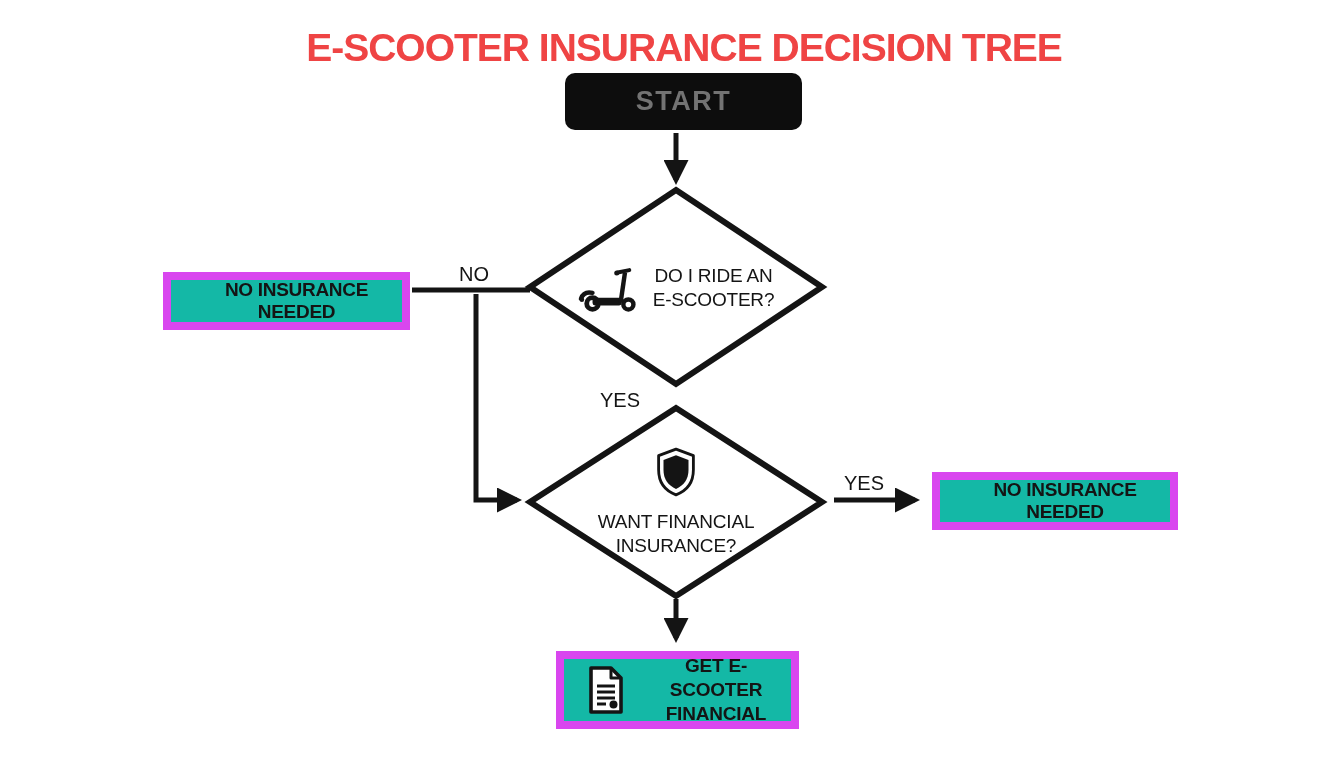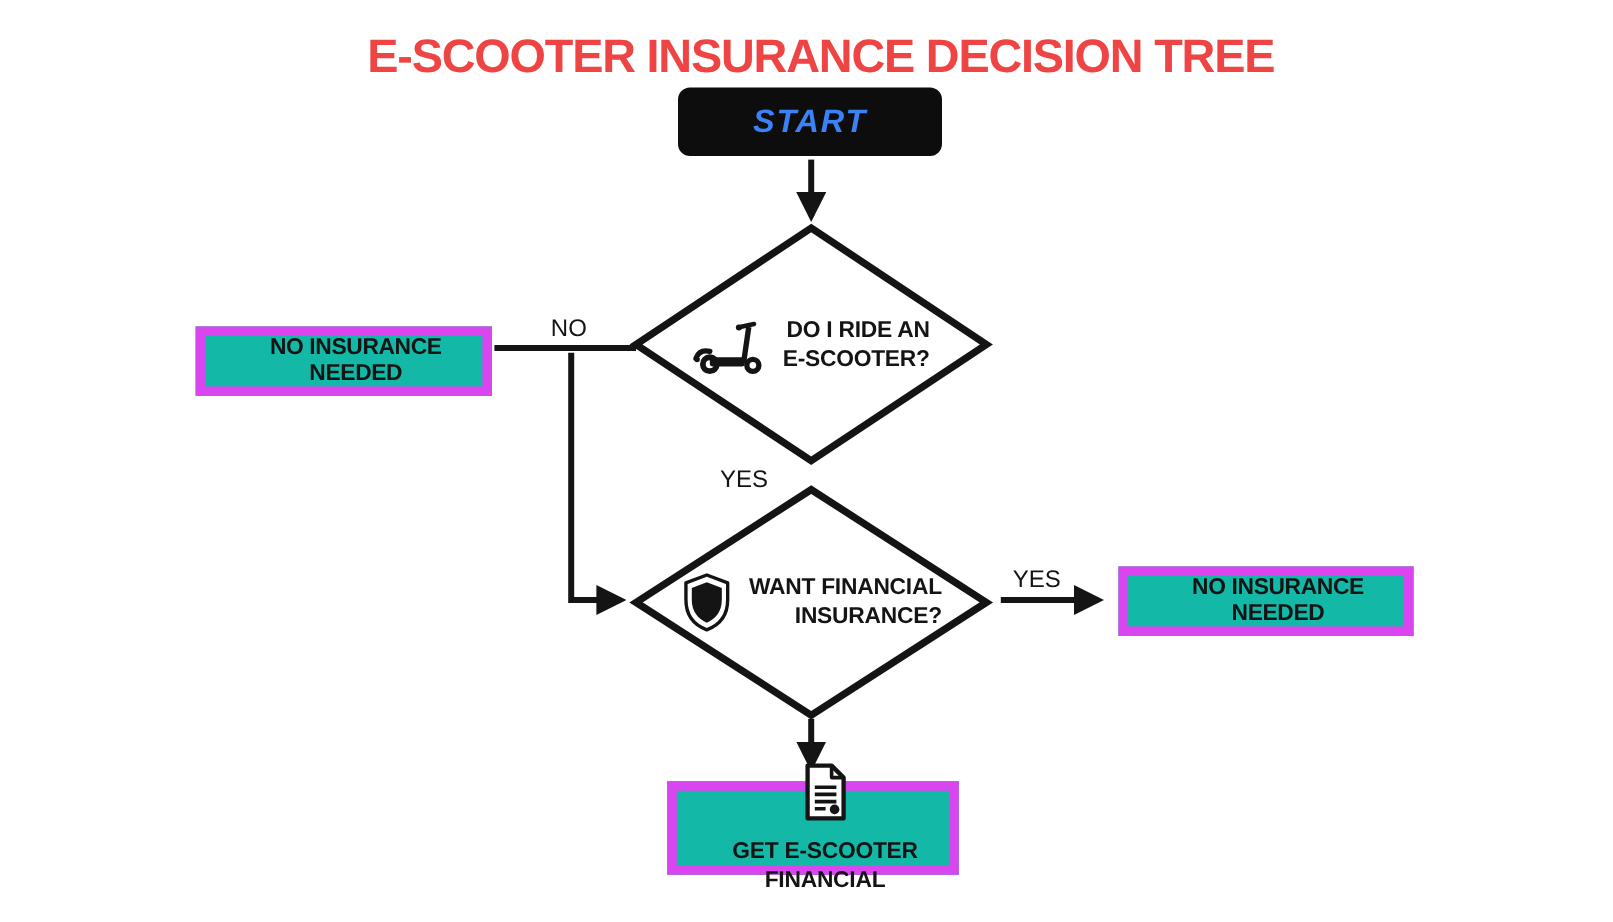--- a/index.html
+++ b/index.html
@@ -18,53 +18,53 @@
     position: absolute; left: 0; top: 14px; width: 100%;
     margin: 12px;
     text-align: center;
     font-size: 39px; font-weight: bold;
     letter-spacing: -1px;
     color: #ef4444;
   }
 
   .start-node {
     position: absolute; left: 565px; top: 73px;
-    width: 220px; height: 57px;
+    width: 237px; height: 57px;
     background: #0d0d0d;
     border-radius: 10px;
     display: flex; align-items: center; justify-content: center;
-    color: #3b82f6;
-    font-size: 27px; font-weight: bold; letter-spacing: 1.5px; font-style: italic;
+    color: #737373;
+    font-size: 27px; font-weight: bold; letter-spacing: 1.5px;
   }
 
   .outcome-box {
     position: absolute;
     box-sizing: border-box;
     border: 8px solid #d946ef;
     background: #14b8a6;
     display: flex; align-items: center; justify-content: center;
     font-size: 19px; font-weight: bold; letter-spacing: -0.3px;
     text-align: center;
     padding-left: 20px;
   }
   .outcome-left  { left: 163px; top: 272px; width: 247px; height: 58px; }
   .outcome-right { left: 932px; top: 472px; width: 246px; height: 58px; }
-  .outcome-bottom { left: 556px; top: 651px; width: 243px; height: 78px; gap: 13px; flex-direction: column; }
+  .outcome-bottom { left: 556px; top: 651px; width: 243px; height: 78px; gap: 13px; }
 
   .diamond-content {
     position: absolute;
     display: flex; align-items: center; justify-content: center;
     gap: 13px;
   }
   .diamond1-content { left: 530px; top: 248px; width: 292px; height: 80px; }
-  .diamond2-content { left: 530px; top: 464px; width: 292px; height: 76px; }
+  .diamond2-content { left: 530px; top: 464px; width: 292px; height: 76px; flex-direction: column; }
 
   .decision-text {
-    font-size: 19px; font-weight: bold; letter-spacing: -0.2px;
-    line-height: 1.25; text-align: right;
+    font-size: 19px; font-weight: normal; letter-spacing: -0.2px;
+    line-height: 1.25; text-align: center;
   }
   .outcome-text {
     font-size: 19px; font-weight: bold; letter-spacing: -0.2px;
     line-height: 1.25; text-align: center;
   }
 
   .edge-label {
     position: absolute;
     font-size: 20px; font-weight: normal; letter-spacing: 0px;
   }

